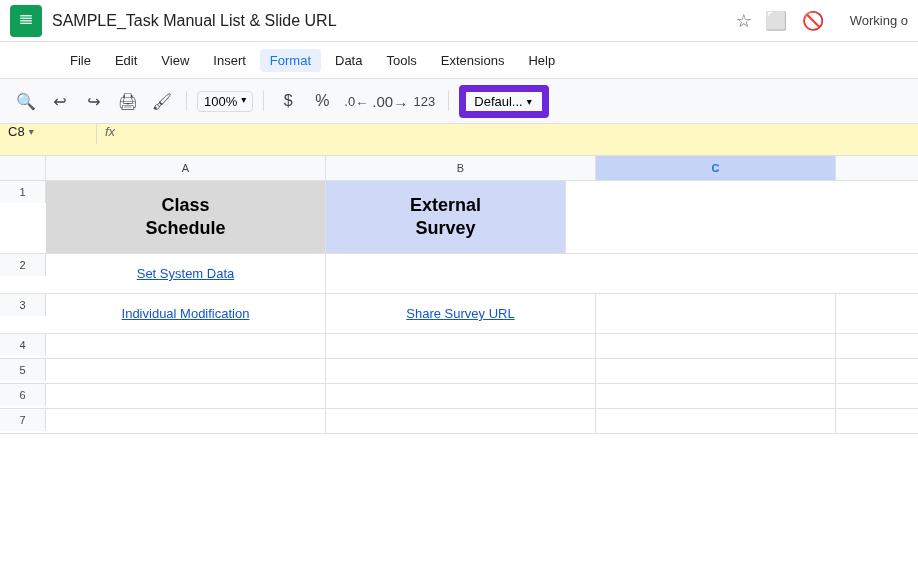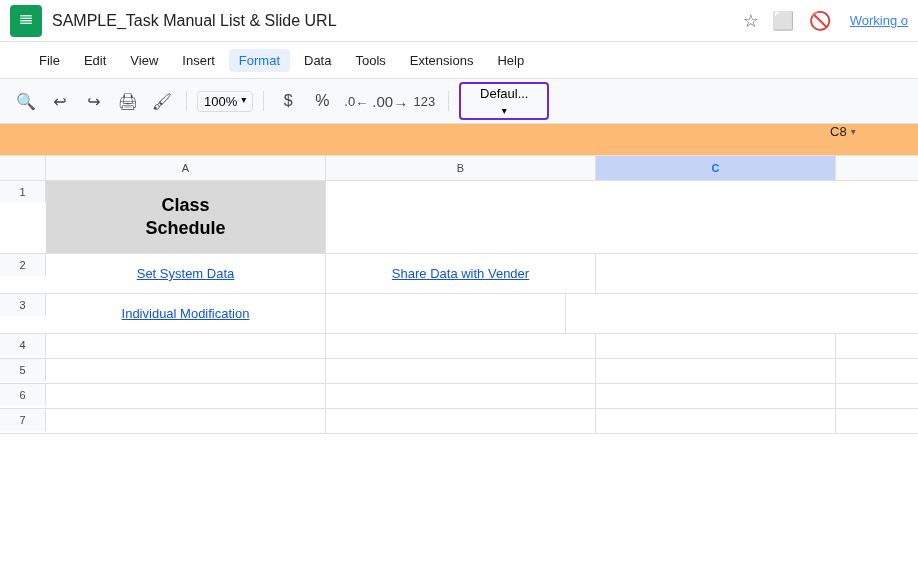--- a/index.html
+++ b/index.html
@@ -31,30 +31,29 @@
     }
     .title-icons {
       display: flex;
       gap: 14px;
       align-items: center;
       color: #5f6368;
       font-size: 18px;
     }
     .working-text {
       font-size: 13px;
-      color: #3b82f6;
-      margin-left: 4px;
-      text-decoration: underline;
+      color: #404040;
+      margin-left: 11px;
     }
 
     
     .menu-bar {
       display: flex;
       align-items: center;
-      padding: 2px 29px;
+      padding: 2px 60px;
       height: 36px;
       background: #fff;
       gap: 4px;
     }
     .menu-item {
       padding: 4px 10px;
       font-size: 13px;
       color: #202124;
       cursor: pointer;
       border-radius: 4px;
@@ -91,40 +90,38 @@
       border: 1px solid #dadce0;
       border-radius: 4px;
       padding: 2px 6px;
       font-size: 13px;
       cursor: pointer;
       gap: 4px;
     }
     .format-select {
       display: flex;
       align-items: center;
-      border: 2px solid #6d28d9;
+      border: 7px solid #6d28d9;
       border-radius: 4px;
       padding: 2px 8px;
       font-size: 13px;
       cursor: pointer;
       gap: 4px;
       min-width: 90px;
-      flex-direction: column;
     }
 
     
     .formula-bar {
       display: flex;
-      align-items: flex-end;
+      align-items: flex-start;
       height: 32px;
-      background: #fdba74;
+      background: #fef9c3;
       border-bottom: 1px solid #e0e0e0;
       padding: 0 8px;
       gap: 8px;
-      flex-direction: column;
     }
     .cell-ref {
       display: flex;
       align-items: center;
       gap: 4px;
       min-width: 80px;
     }
     .cell-ref-label {
       font-size: 13px;
       color: #202124;
@@ -305,37 +302,38 @@
   <div class="sheet-header">
     <div class="corner-cell"></div>
     <div class="col-header col-a">A</div>
     <div class="col-header col-b">B</div>
     <div class="col-header col-c selected">C</div>
   </div>
 
   <div class="sheet-row row-1">
     <div class="row-header">1</div>
     <div class="cell col-a header-cell">Class<br>Schedule</div>
+    <div class="cell col-c header-cell" style="background:#cfd8f6;">External<br>Survey</div>
   </div>
 
   <div class="sheet-row row-2">
     <div class="row-header">2</div>
     <div class="cell col-a">
       <span class="link-cell">Set System Data</span>
     </div>
-    <div class="cell col-b">
-      <span class="link-cell">Share Data with Vender</span>
-    </div>
   </div>
 
   <div class="sheet-row row-3">
     <div class="row-header">3</div>
     <div class="cell col-a">
       <span class="link-cell">Individual Modification</span>
     </div>
+    <div class="cell col-b">
+      <span class="link-cell">Share Survey URL</span>
+    </div>
     <div class="cell col-c"></div>
   </div>
 
   <div class="sheet-row row-empty">
     <div class="row-header">4</div>
     <div class="cell col-a"></div>
     <div class="cell col-b"></div>
     <div class="cell col-c"></div>
   </div>
 

